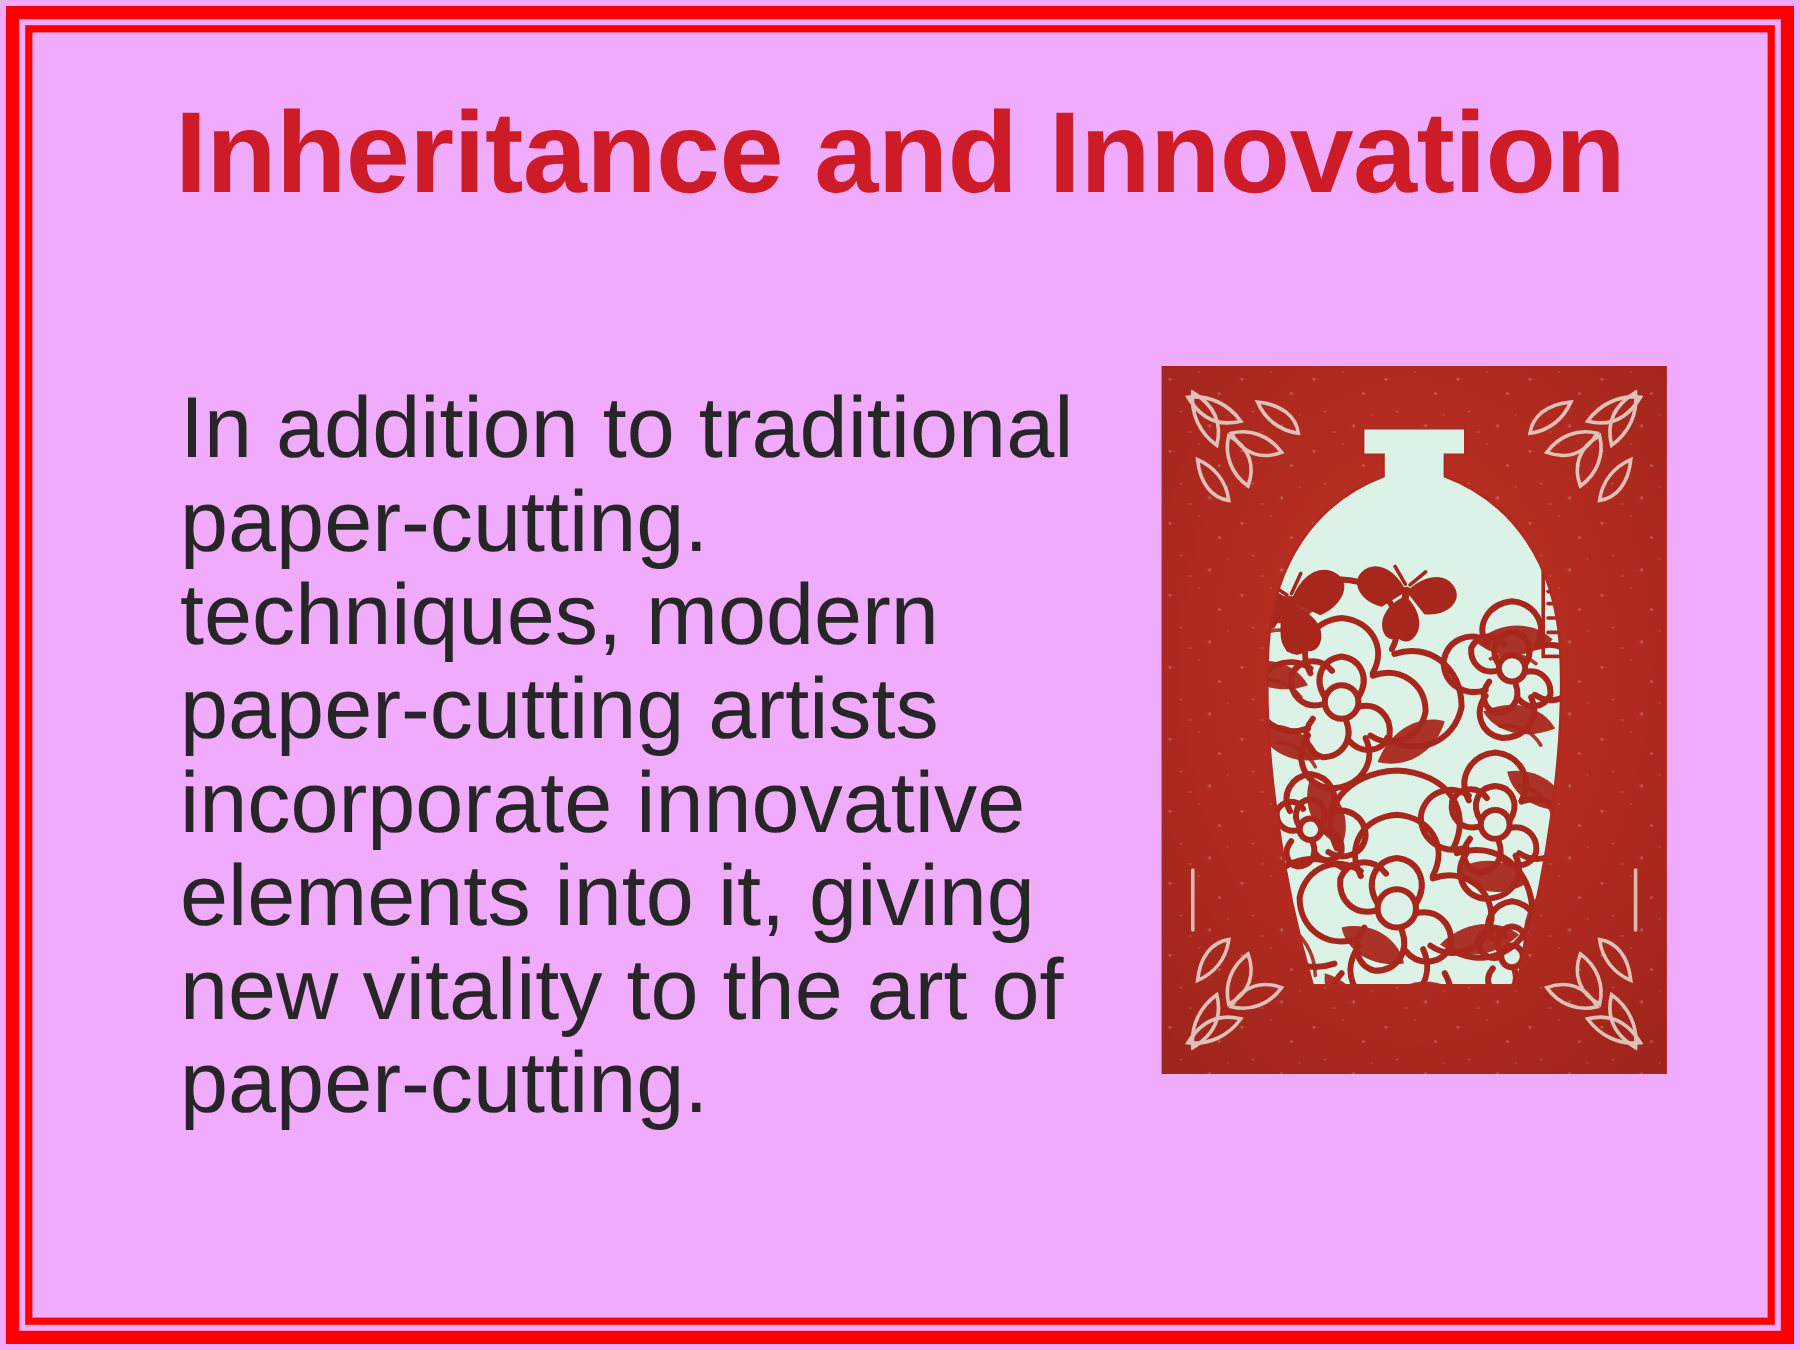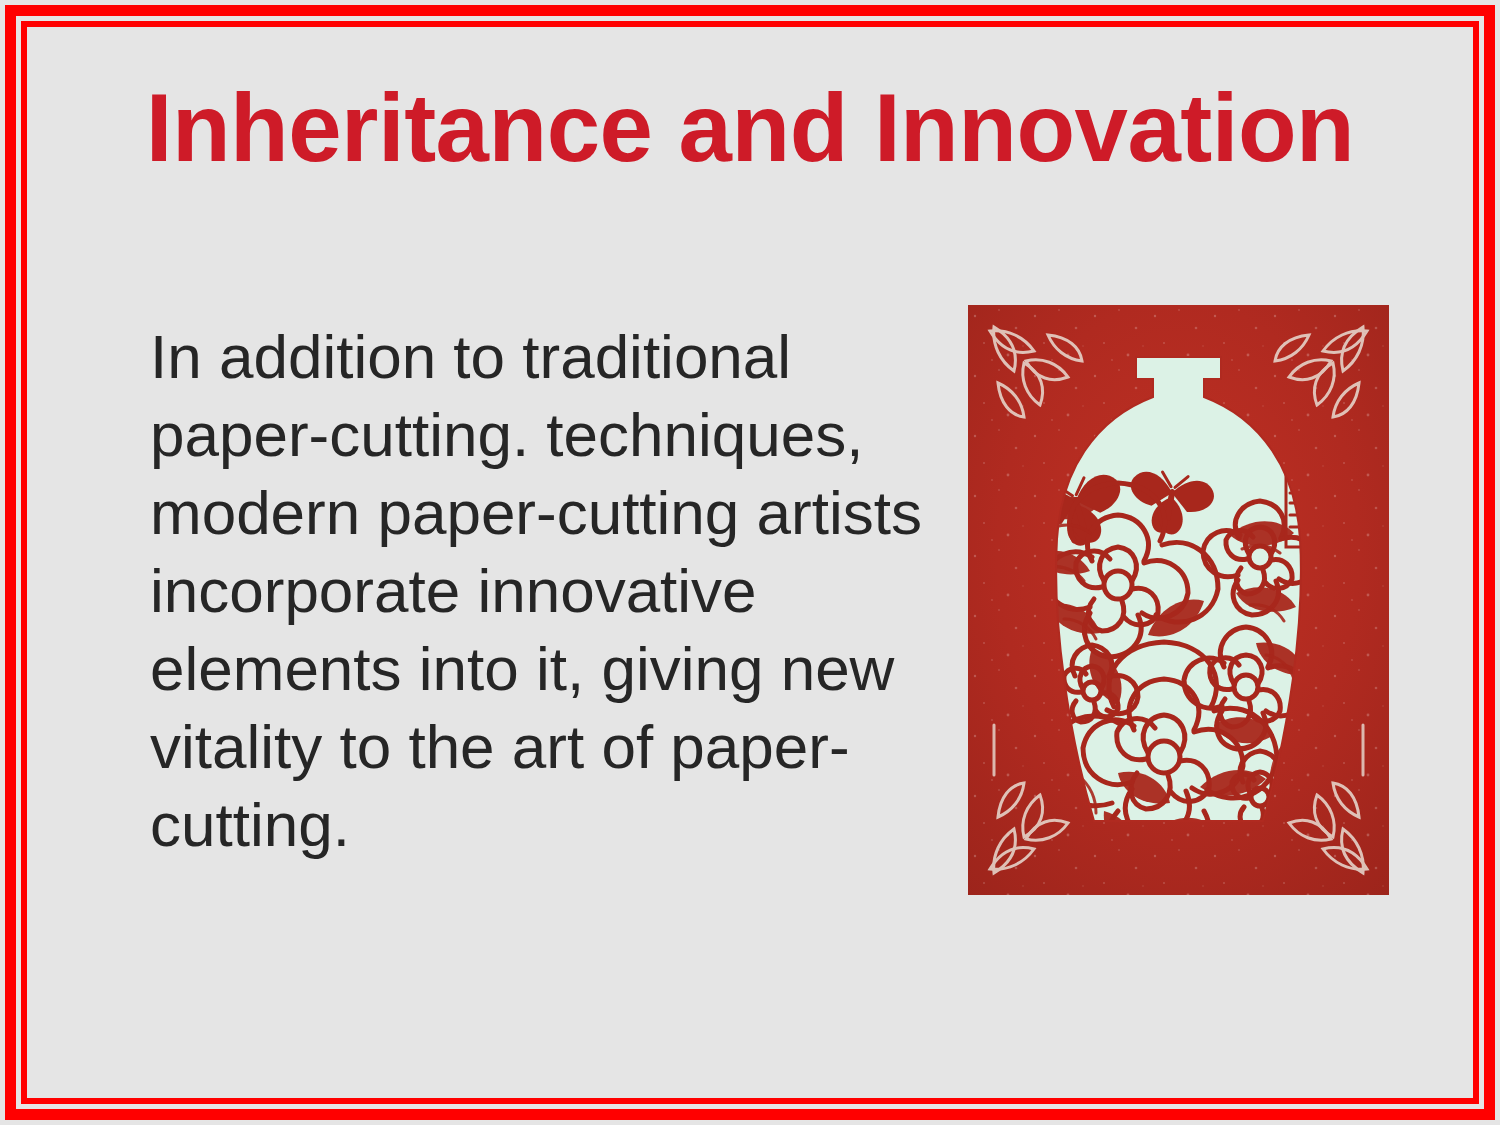--- a/index.html
+++ b/index.html
@@ -13,21 +13,21 @@
     height: 1125px;
     overflow: hidden;
     font-family: "Liberation Sans", sans-serif;
   }
 
   
   .slide {
     position: relative;
     width: 1500px;
     height: 1125px;
-    background: #e5e5e5;
+    background: #f0abfc;
     box-sizing: border-box;
   }
 
   
   .border-outer {
     position: absolute;
     left: 5px;
     top: 5px;
     right: 5px;
     bottom: 5px;
@@ -62,21 +62,21 @@
     white-space: nowrap;
   }
 
   
   .body-text {
     position: absolute;
     left: 150px;
     top: 318px;
     width: 800px;
     color: #262626;
-    font-size: 62px;
+    font-size: 72px;
     line-height: 78px;
     font-weight: normal;
   }
   .body-text p {
     margin: 0;
   }
 
   
   .artwork {
     position: absolute;

